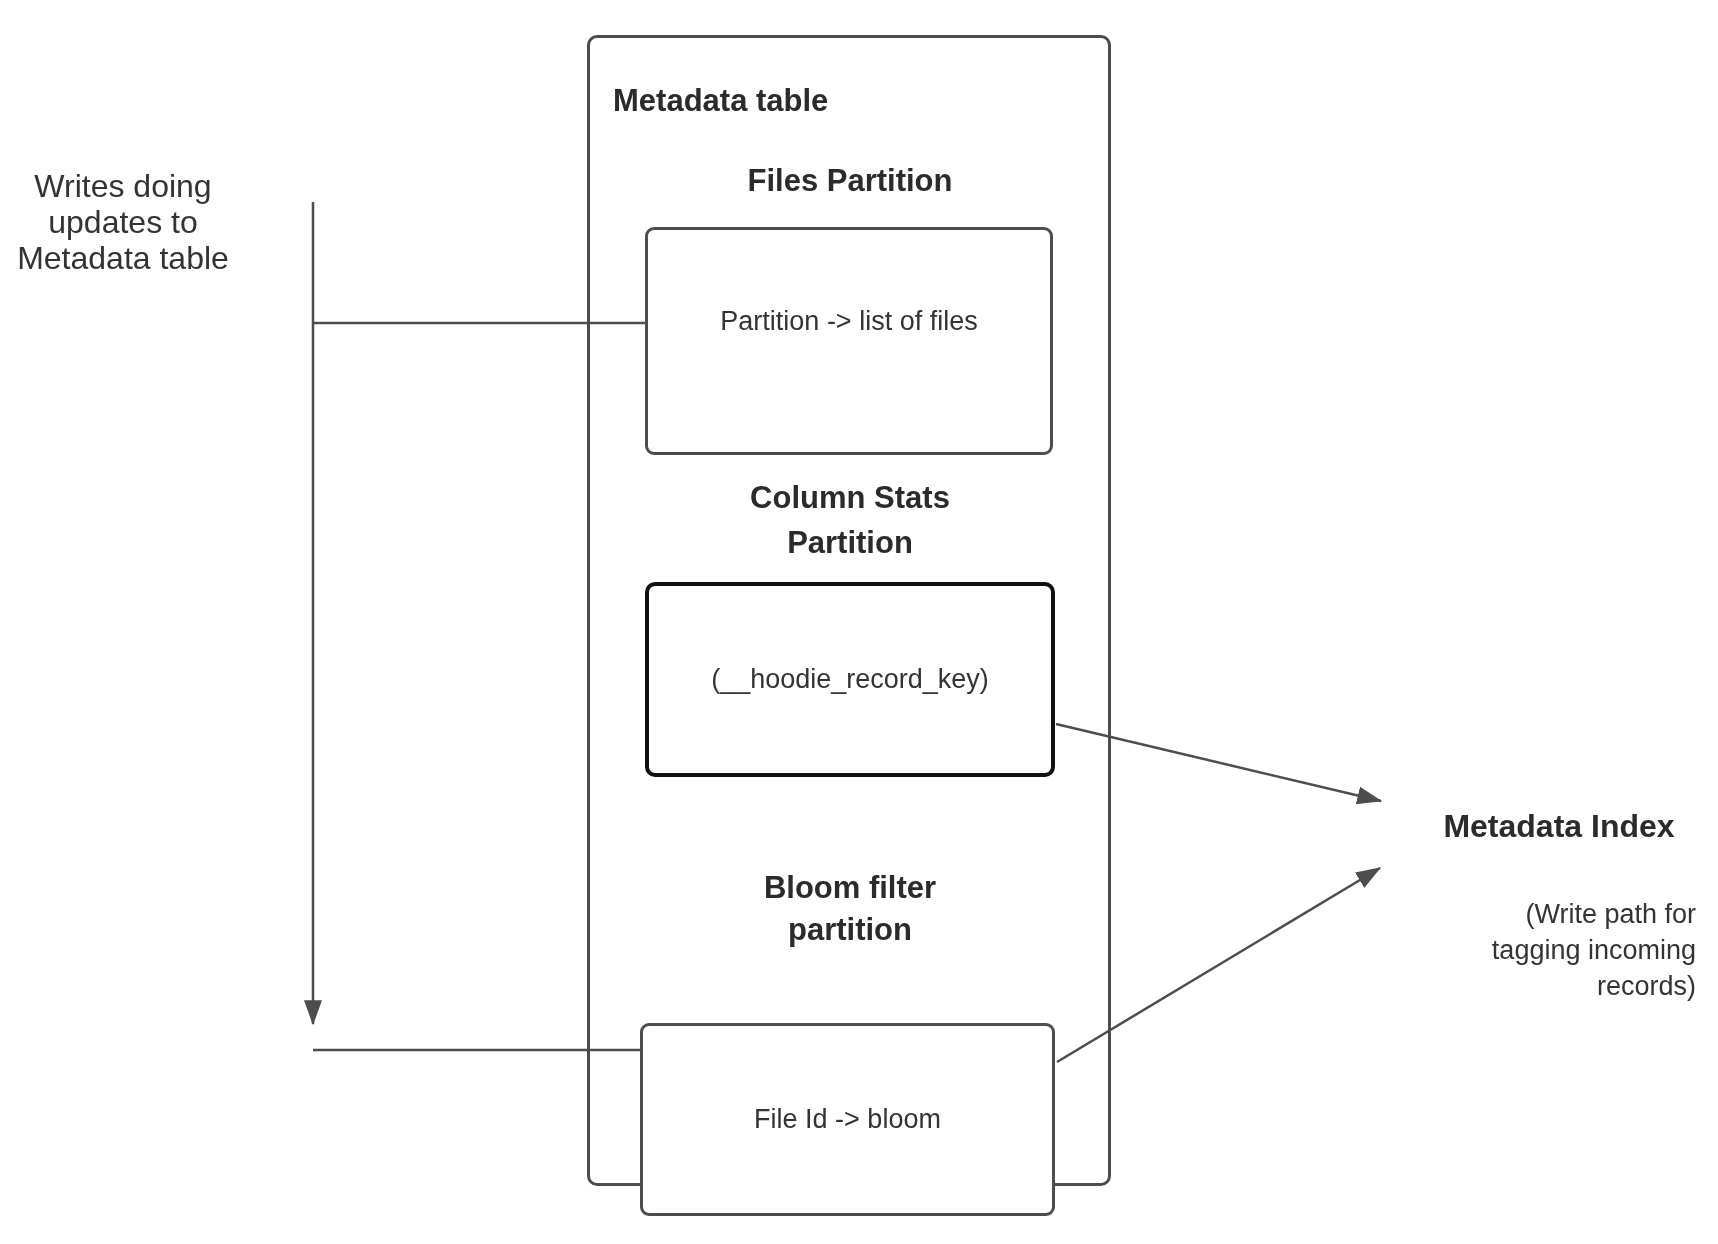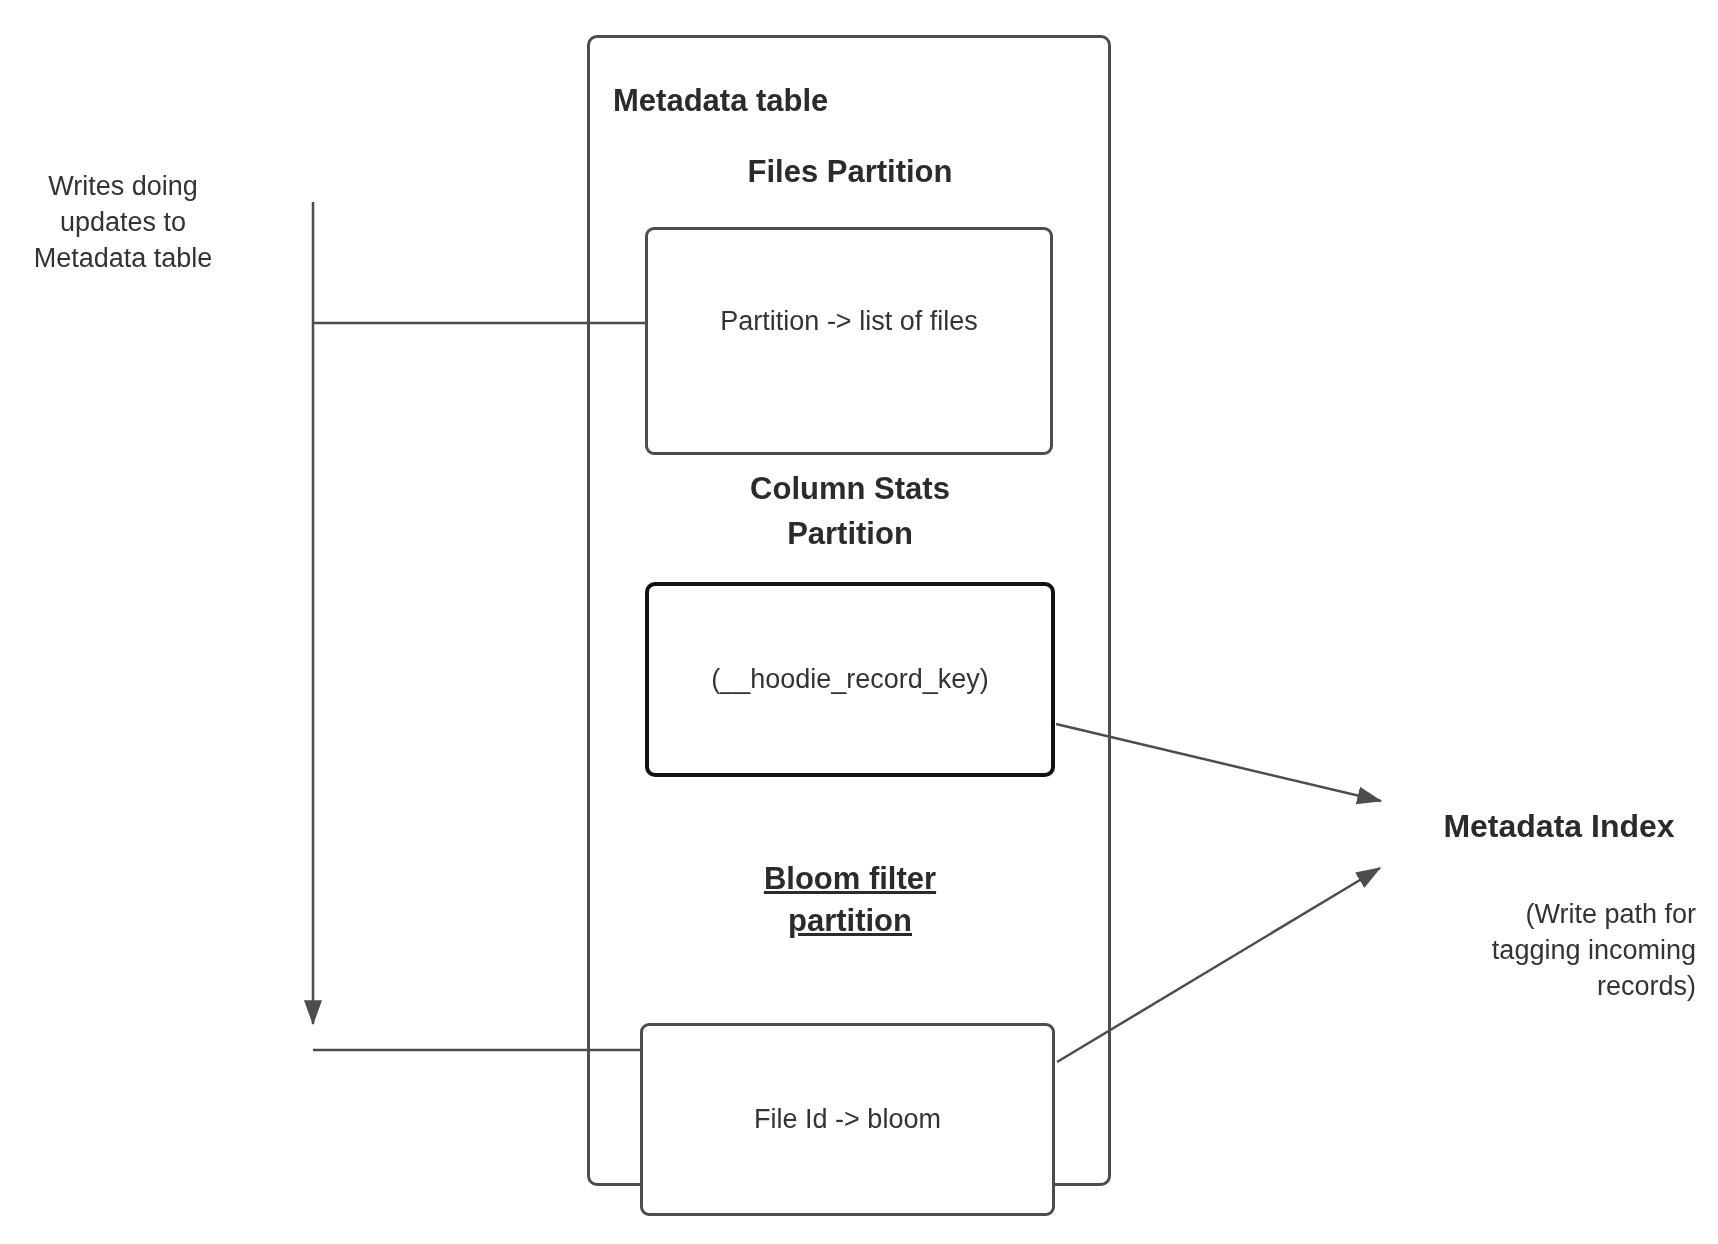--- a/index.html
+++ b/index.html
@@ -11,21 +11,21 @@
   .canvas {
     position: relative;
     width: 1718px;
     height: 1244px;
     background: #ffffff;
     overflow: hidden;
   }
   .abs { position: absolute; }
 
   .note {
-    font-size: 27px;
+    font-size: 32px;
     line-height: 36px;
     color: #333333;
     text-align: center;
   }
 
   .container-box {
     border: 3px solid #4d4d4d;
     border-radius: 10px;
     background: transparent;
   }
@@ -36,20 +36,21 @@
     color: #2b2b2b;
     white-space: nowrap;
   }
 
   .partition-heading {
     font-size: 31px;
     font-weight: bold;
     color: #2b2b2b;
     text-align: center;
     line-height: 45px;
+    margin-top: 9px;
   }
 
   .inner-box {
     border: 3px solid #4d4d4d;
     border-radius: 9px;
     background: #ffffff;
     display: flex;
     flex-direction: column;
     align-items: center;
     justify-content: center;
@@ -111,21 +112,21 @@
 
   <div class="abs partition-heading" style="left:645px; top:466px; width:410px;">
     <div>Column Stats</div>
     <div>Partition</div>
   </div>
 
   <div class="abs inner-box bold-border" style="left:645px; top:582px; width:402px; height:187px;">
     <div class="box-text">(__hoodie_record_key)</div>
   </div>
 
-  <div class="abs partition-heading" style="left:645px; top:858px; width:410px; line-height:42px;text-decoration:underline;">
+  <div class="abs partition-heading" style="left:645px; top:858px; width:410px; line-height:42px;">
     <div>Bloom filter</div>
     <div>partition</div>
   </div>
 
   <div class="abs inner-box" style="left:640px; top:1023px; width:409px; height:187px;">
     <div class="box-text">File Id -&gt; bloom</div>
   </div>
 
   <div class="abs index-title" style="left:1394px; top:808px; width:330px;">Metadata Index</div>
 

